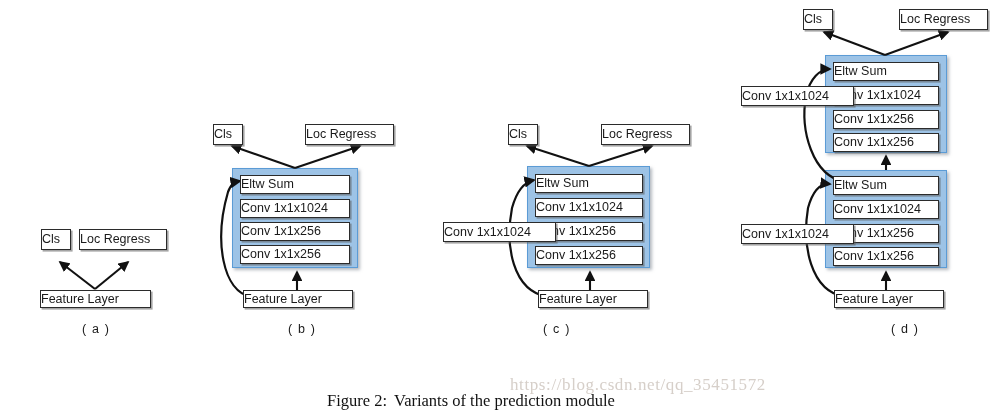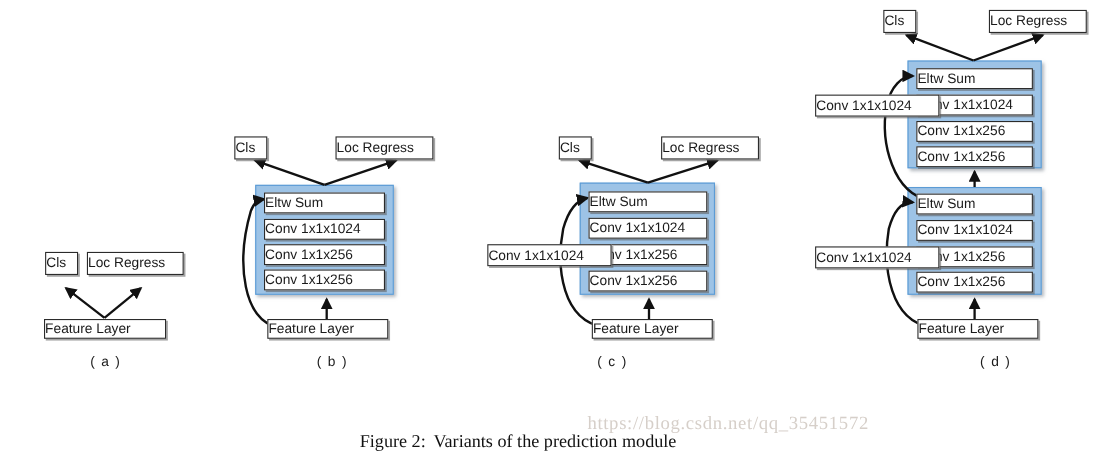--- a/index.html
+++ b/index.html
@@ -55,21 +55,20 @@
 
   
   #watermark{
     position:absolute;
     font-family:"Liberation Serif",serif;
     font-size:17px;
     color:#d6cfc9;
     white-space:nowrap;
     letter-spacing:.6px;
     z-index:1;
-    margin-left:24px;
   }
 
   
   #arrows{position:absolute;left:0;top:0;width:1000px;height:412px;z-index:3;pointer-events:none;}
   #arrows .ln{fill:none;stroke:#111111;stroke-width:2.1px;}
   #arrows .skip{fill:none;stroke:#111111;stroke-width:2.2px;}
 </style>
 </head>
 <body>
 

